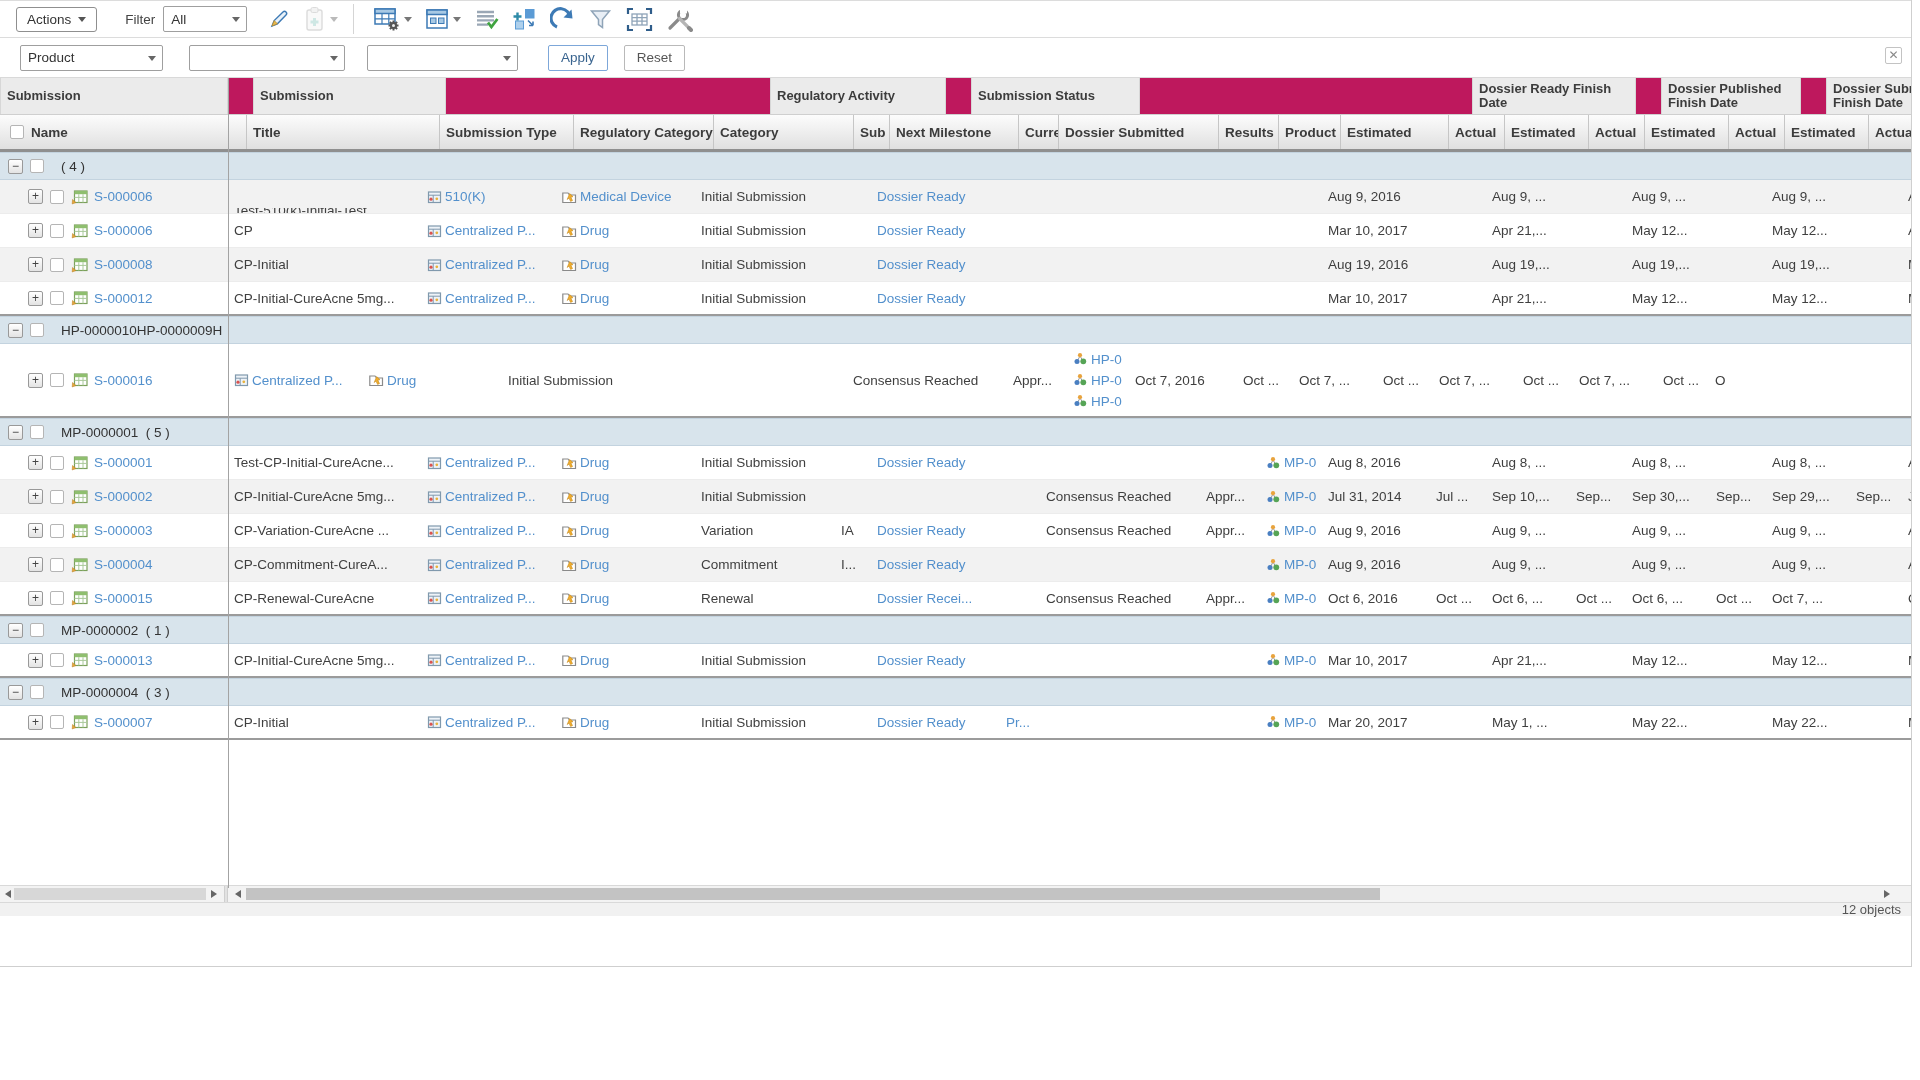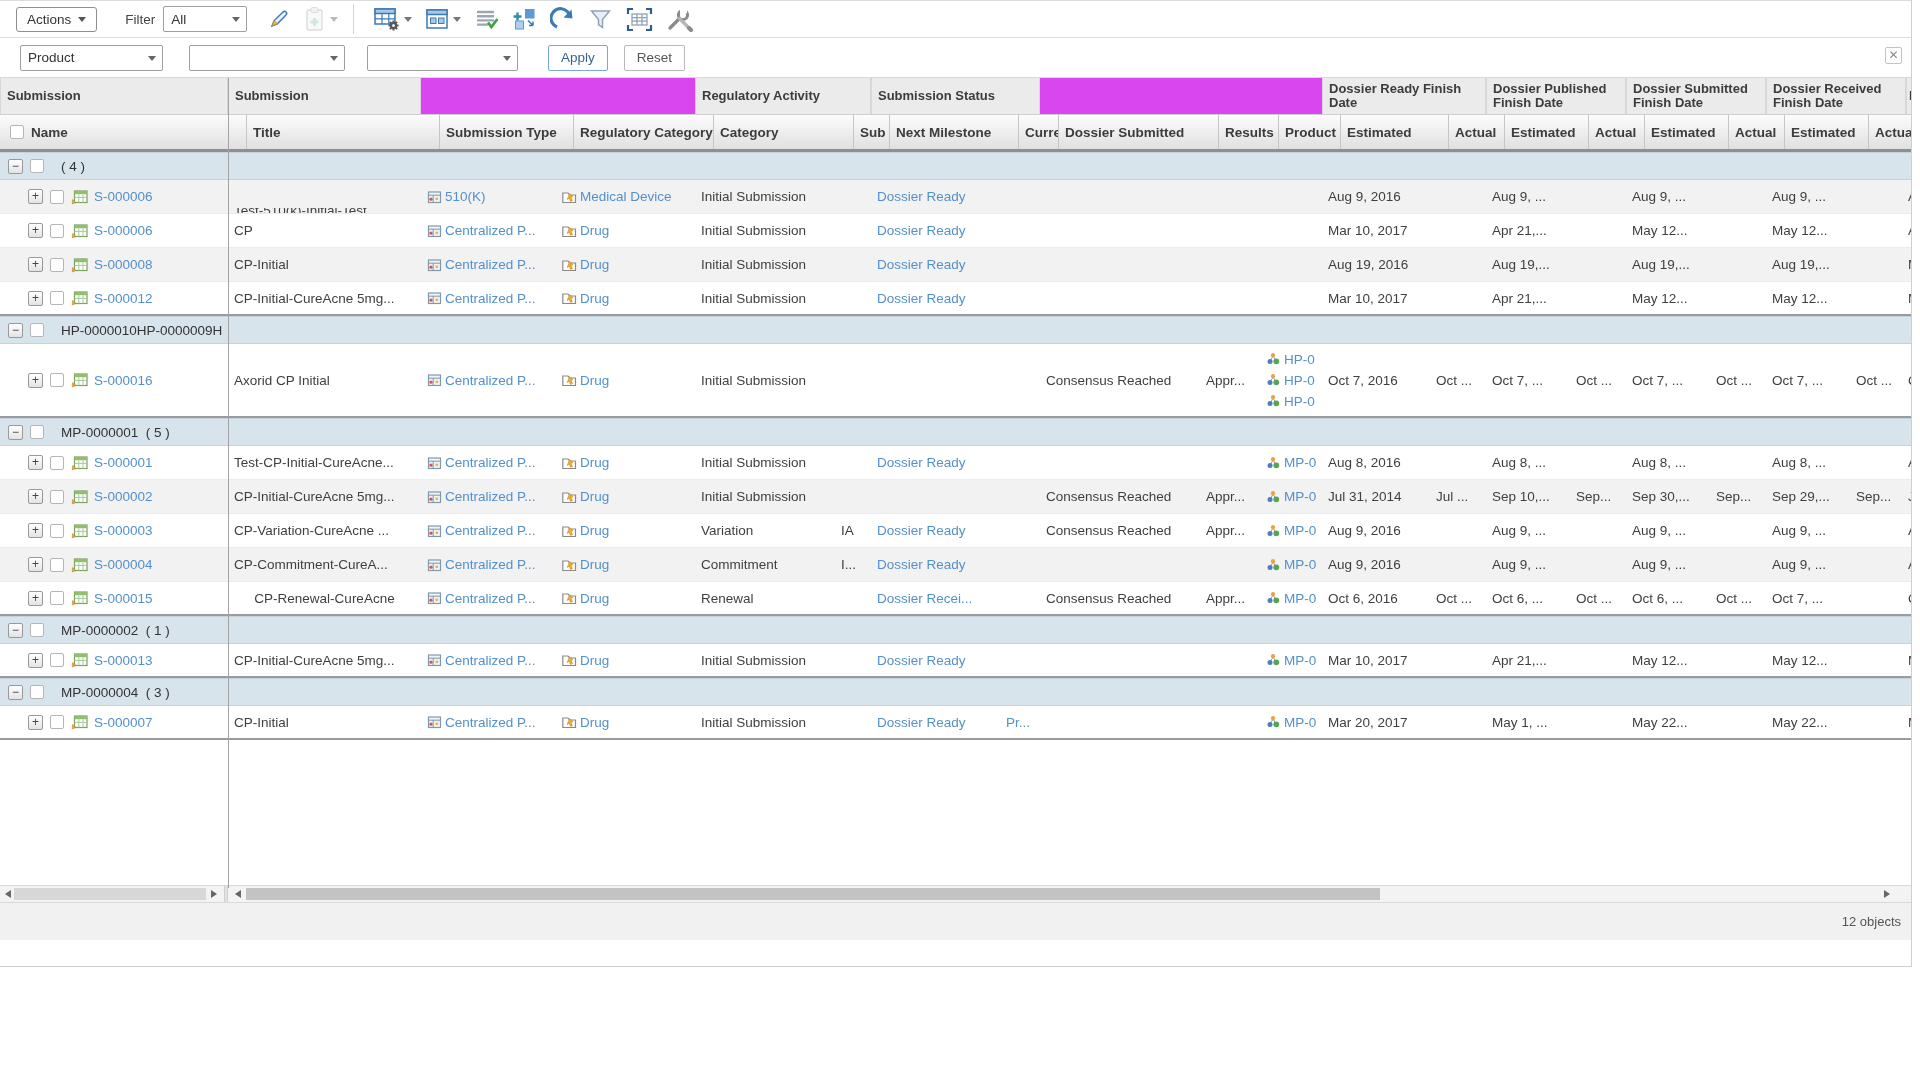--- a/index.html
+++ b/index.html
@@ -45,21 +45,21 @@
   .f-sel1 { width:143px; } .f-sel2 { margin-left:26px; width:156px; } .f-sel3 { margin-left:22px; width:151px; }
   .btn { height:26px; border-radius:2px; background:#fff; font-size:13.5px; padding:0 12px; display:flex; align-items:center; }
   .apply-btn { margin-left:30px; border:1px solid #7da7d9; color:#39648f; }
   .reset-btn { margin-left:16px; border:1px solid #b9b9b9; color:#555; }
   .close-x { position:absolute; right:9px; top:9px; width:17px; height:17px; border:1px solid #c3c3c3;
              background:#fff; color:#888; font-size:12px; line-height:14px; text-align:center; border-radius:2px; }
 
   
   .grid { position:relative; }
   .split-line { position:absolute; left:228px; top:0; height:810px; width:1px; background:#a3a3a3; z-index:5; }
-  .ghrow { display:flex; height:36px; background:#d946ef; }
+  .ghrow { display:flex; height:36px; background:#be185d;gap:25px; }
   .ghcell { flex-shrink:0; padding:3px 6px; font-size:13px; font-weight:bold; color:#3c3c3c;
             line-height:14px; display:flex; align-items:center; overflow:hidden; }
   .ghcell.filled { background:#ebebeb; border-left:1px solid #d7d7d7; border-right:1px solid #d7d7d7; }
   .ghcell.last { padding:3px 2px; }
   .hrow { display:flex; height:38px; background:linear-gradient(#fcfcfc,#e0e0e0);
           border-top:1px solid #cfcfcf; border-bottom:3px solid #8f8f8f; }
   .hcell { flex-shrink:0; border-right:1px solid #c6c6c6; padding:0 6px; display:flex; align-items:center;
            font-size:13.5px; font-weight:bold; color:#3c3c3c; overflow:hidden; white-space:nowrap; }
   .hcell.c-name { padding-left:10px; }
   .hcell.c-e5 { padding:0 2px; border-right:none; }
@@ -86,21 +86,21 @@
   .row-ic { flex-shrink:0; margin-right:6px; display:flex; }
   .cell-ic { flex-shrink:0; margin-right:3px; display:flex; }
 
   
   .scroll-row { position:relative; height:17px; background:#f3f3f3; border-top:1px solid #d9d9d9; }
   .sb-divider { position:absolute; left:224px; top:0; width:4px; height:100%; background:#e2e2e2; border-left:1px solid #cfcfcf; border-right:1px solid #cfcfcf; }
   .tri { position:absolute; top:4px; width:0; height:0; }
   .tri-l { border-top:4px solid transparent; border-bottom:4px solid transparent; border-right:6px solid #666; }
   .tri-r { border-top:4px solid transparent; border-bottom:4px solid transparent; border-left:6px solid #666; }
   .thumb { position:absolute; top:2px; height:12px; background:#c3c3c3; }
-  .statusbar { height:38px; background:#f1f1f1; border-top:1px solid #d9d9d9;
+  .statusbar { height:14px; background:#f1f1f1; border-top:1px solid #d9d9d9;
                display:flex; align-items:center; justify-content:flex-end; padding-right:10px;
                font-size:13px; color:#555; }
 </style>
 </head>
 <body>
 
 <div class="app">
   <div class="window">
 
 
@@ -668,23 +668,20 @@
               <span class="row-ic">
                 <svg width="17" height="16" viewBox="0 0 17 16">
                   <rect x="3.5" y="2" width="12.5" height="11.5" fill="#fff" stroke="#7ba05b" stroke-width="1.2"></rect>
                   <rect x="3.5" y="2" width="12.5" height="3.2" fill="#8fbf6f"></rect>
                   <path d="M3.5 8.4 h12.5 M7.8 5.2 v8.3 M12 5.2 v8.3" stroke="#a9c99a" stroke-width="1"></path>
                   <path d="M1.5 10.5 l3.5 3 l-3.8 1.5 Z" fill="#e3a63c" stroke="#b97f23" stroke-width="0.5"></path>
                 </svg>
               </span>
               <span class="lnk">S-000016</span>
             </div>
-            <div class="cell c-title" style="width: 193px;">
-              <span>Axorid CP Initial</span>
-            </div>
             <div class="cell c-type" style="width: 134px;">
               <span class="cell-ic">
                 <svg width="15" height="14" viewBox="0 0 15 14">
                   <rect x="1.5" y="2" width="12" height="10.5" fill="#eef3f8" stroke="#8099ad" stroke-width="1.2"></rect>
                   <path d="M1.5 5.2 h12 M6.2 5.2 v7.3" stroke="#8099ad" stroke-width="1"></path>
                   <circle cx="4" cy="9.2" r="1.6" fill="#d9534f"></circle>
                   <circle cx="9.8" cy="8.8" r="1.4" fill="#e8b23c"></circle>
                 </svg>
               </span>
               <span class="lnk">Centralized P...</span>
@@ -1168,21 +1165,21 @@
               <span class="row-ic">
                 <svg width="17" height="16" viewBox="0 0 17 16">
                   <rect x="3.5" y="2" width="12.5" height="11.5" fill="#fff" stroke="#7ba05b" stroke-width="1.2"></rect>
                   <rect x="3.5" y="2" width="12.5" height="3.2" fill="#8fbf6f"></rect>
                   <path d="M3.5 8.4 h12.5 M7.8 5.2 v8.3 M12 5.2 v8.3" stroke="#a9c99a" stroke-width="1"></path>
                   <path d="M1.5 10.5 l3.5 3 l-3.8 1.5 Z" fill="#e3a63c" stroke="#b97f23" stroke-width="0.5"></path>
                 </svg>
               </span>
               <span class="lnk">S-000015</span>
             </div>
-            <div class="cell c-title" style="width: 193px; justify-content: center;">
+            <div class="cell c-title" style="width: 193px;">
               <span>CP-Renewal-CureAcne</span>
             </div>
             <div class="cell c-type" style="width: 134px;">
               <span class="cell-ic">
                 <svg width="15" height="14" viewBox="0 0 15 14">
                   <rect x="1.5" y="2" width="12" height="10.5" fill="#eef3f8" stroke="#8099ad" stroke-width="1.2"></rect>
                   <path d="M1.5 5.2 h12 M6.2 5.2 v7.3" stroke="#8099ad" stroke-width="1"></path>
                   <circle cx="4" cy="9.2" r="1.6" fill="#d9534f"></circle>
                   <circle cx="9.8" cy="8.8" r="1.4" fill="#e8b23c"></circle>
                 </svg>

